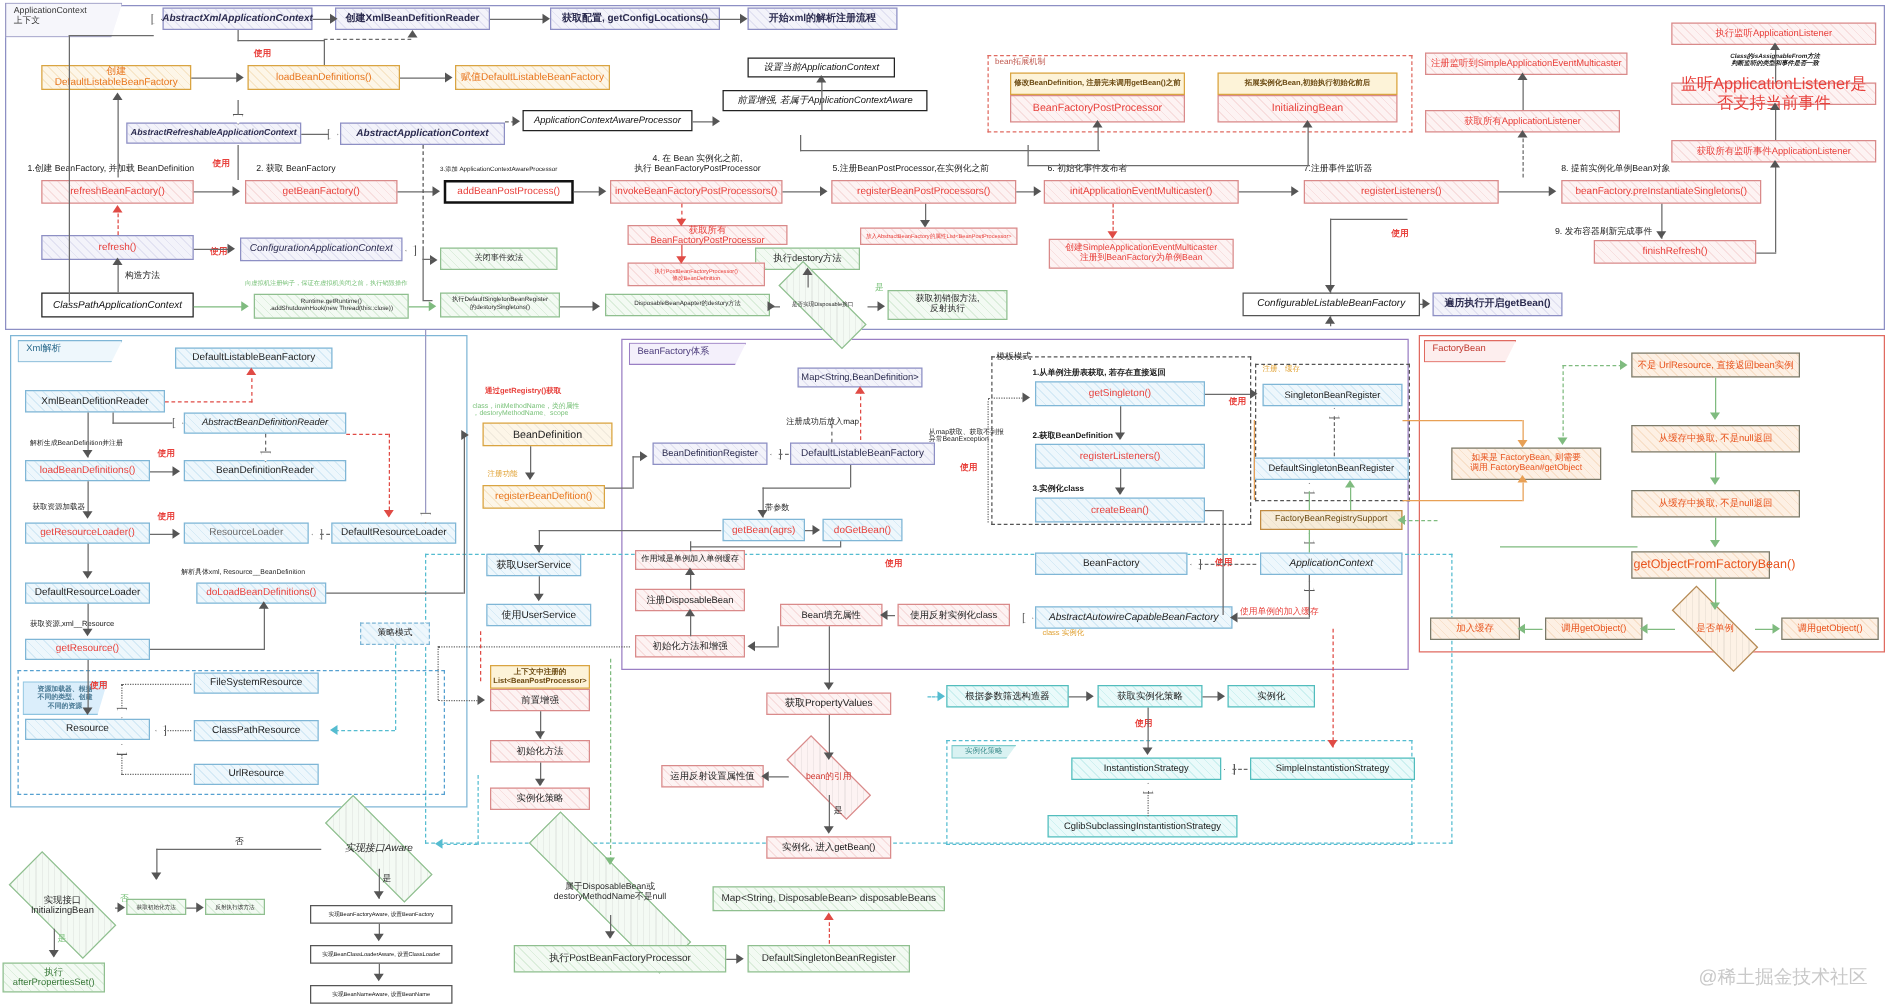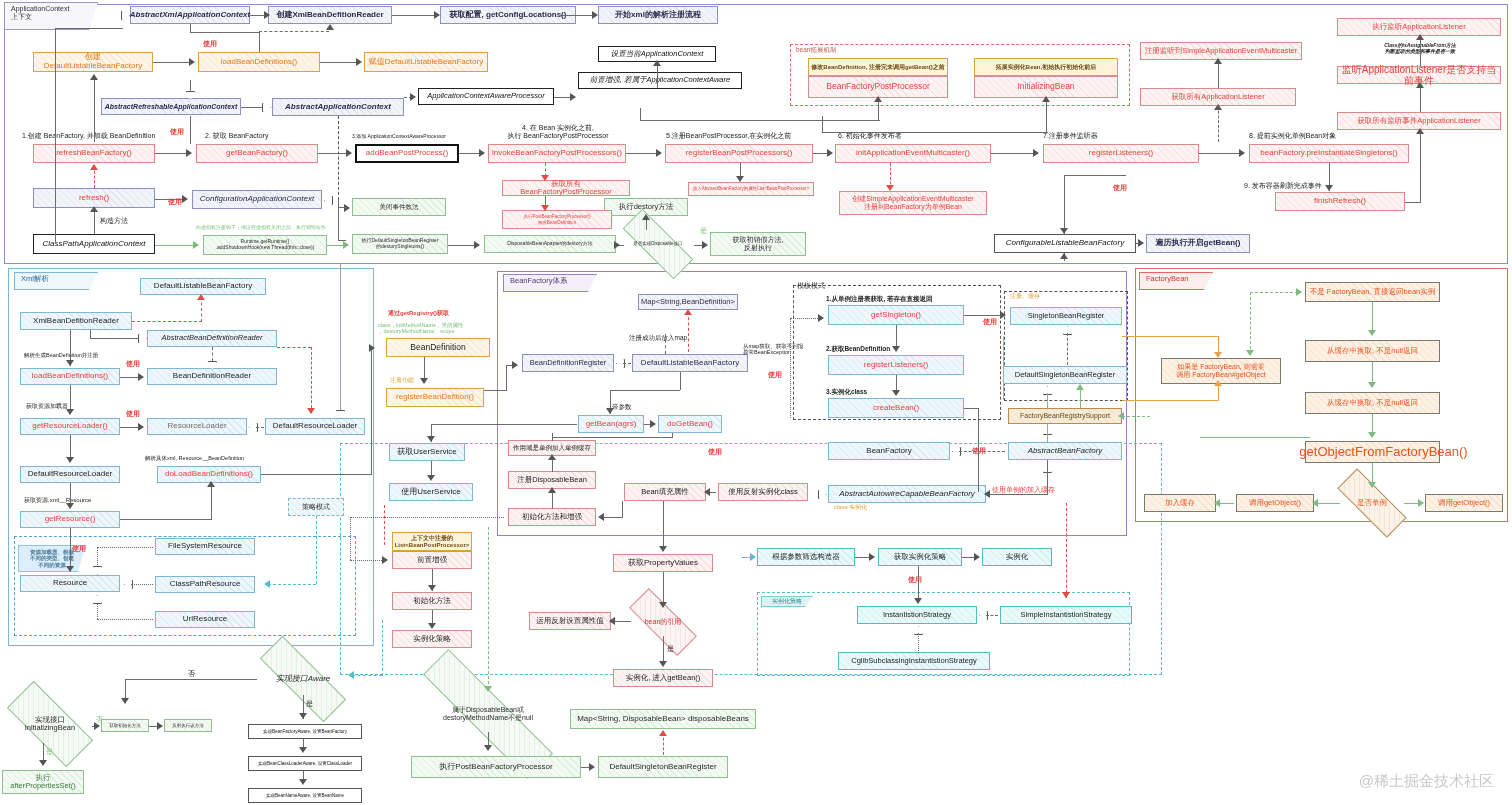--- a/index.html
+++ b/index.html
@@ -203,21 +203,21 @@
   <div class="node t-purple hx bold" style="left:1146px;top:234px;width:104px;height:19px;font-size:8px;">遍历执行开启getBean()</div>
 
   <div class="node t-red hx" style="left:808px;top:76px;width:140px;height:22px;font-size:8.5px;">BeanFactoryPostProcessor</div>
   <div class="note yellow" style="left:808px;top:58px;width:140px;height:18px;">修改BeanDefinition, 注册完未调用getBean()之前</div>
   <div class="node t-red hx" style="left:974px;top:76px;width:144px;height:22px;font-size:8.5px;">InitializingBean</div>
   <div class="note yellow" style="left:974px;top:58px;width:144px;height:18px;">拓展实例化Bean,初始执行初始化前后</div>
 
   <div class="node t-red hx" style="left:1140px;top:42px;width:162px;height:18px;font-size:7.5px;">注册监听到SimpleApplicationEventMulticaster</div>
   <div class="node t-red hx" style="left:1140px;top:88px;width:156px;height:18px;font-size:7.5px;">获取所有ApplicationListener</div>
   <div class="node t-red hx" style="left:1337px;top:18px;width:164px;height:18px;font-size:7.5px;">执行监听ApplicationListener</div>
-  <div class="node t-red hx" style="left:1337px;top:66px;width:164px;height:18px;font-size:10px;">监听ApplicationListener是否支持当前事件</div>
+  <div class="node t-red hx" style="left:1337px;top:66px;width:164px;height:18px;font-size:13px;">监听ApplicationListener是否支持当前事件</div>
   <div class="node t-red hx" style="left:1337px;top:112px;width:164px;height:18px;font-size:7.5px;">获取所有监听事件ApplicationListener</div>
   <div class="lbl c" style="left:1355px;top:43px;width:130px;font-size:5px;font-style:italic;font-weight:bold;white-space:pre-line;text-align:center;">Class的isAssignableFrom方法
 判断监听的类型和事件是否一致</div>
 
   <div class="lbl" style="left:22px;top:132px;">1.创建 BeanFactory, 并加载 BeanDefinition</div>
   <div class="lbl" style="left:205px;top:132px;">2. 获取 BeanFactory</div>
   <div class="lbl" style="left:352px;top:134px;font-size:5px;">3.添加 ApplicationContextAwareProcessor</div>
   <div class="lbl c" style="left:483px;top:124px;width:150px;white-space:pre-line;text-align:center;">4. 在 Bean 实例化之前,
 执行 BeanFactoryPostProcessor</div>
   <div class="lbl" style="left:666px;top:132px;">5.注册BeanPostProcessor,在实例化之前</div>
@@ -436,21 +436,21 @@
   <div class="node t-bluered hx" style="left:828px;top:398px;width:136px;height:20px;font-size:8px;">createBean()</div>
   <div class="lbl" style="left:826px;top:295px;font-size:6.5px;font-weight:bold;">1.从单例注册表获取, 若存在直接返回</div>
   <div class="lbl" style="left:826px;top:345px;font-size:6.5px;font-weight:bold;">2.获取BeanDefinition</div>
   <div class="lbl" style="left:826px;top:388px;font-size:6.5px;font-weight:bold;">3.实例化class</div>
 
   <div class="node t-blue hx" style="left:1010px;top:307px;width:112px;height:18px;font-size:7.5px;">SingletonBeanRegister</div>
   <div class="node t-blue hx" style="left:1003px;top:366px;width:124px;height:18px;font-size:7.5px;">DefaultSingletonBeanRegister</div>
   <div class="node t-fbrs hx" style="left:1008px;top:408px;width:114px;height:16px;font-size:7px;">FactoryBeanRegistrySupport</div>
 
   <div class="node t-blue hx" style="left:828px;top:442px;width:122px;height:18px;font-size:8px;">BeanFactory</div>
-  <div class="node t-blue hx it" style="left:1008px;top:442px;width:114px;height:18px;font-size:8px;">AbstractBeanFactory</div>
+  <div class="node t-blue hx it" style="left:1008px;top:442px;width:114px;height:18px;font-size:8px;">ApplicationContext</div>
   <div class="node t-blue hx it" style="left:828px;top:485px;width:158px;height:18px;font-size:8px;">AbstractAutowireCapableBeanFactory</div>
 
   <div class="node t-blue hx" style="left:389px;top:443px;width:76px;height:18px;font-size:8px;">获取UserService</div>
   <div class="node t-blue hx" style="left:389px;top:483px;width:84px;height:18px;font-size:8px;">使用UserService</div>
 
   <div class="node t-redk hx" style="left:508px;top:440px;width:88px;height:16px;font-size:6.5px;">作用域是单例加入单例缓存</div>
   <div class="node t-redk hx" style="left:508px;top:471px;width:88px;height:18px;font-size:7.5px;">注册DisposableBean</div>
   <div class="node t-redk hx" style="left:508px;top:508px;width:88px;height:18px;font-size:7.5px;">初始化方法和增强</div>
   <div class="node t-redk hx" style="left:624px;top:483px;width:82px;height:18px;font-size:7.5px;">Bean填充属性</div>
   <div class="node t-redk hx" style="left:718px;top:483px;width:90px;height:18px;font-size:7.5px;">使用反射实例化class</div>
@@ -585,26 +585,26 @@
   <div class="ar dn" style="left:914px;top:598px;"></div>
   <div class="tri lf" style="left:979px;top:611px;"></div>
   <div class="dl h" style="left:986px;top:615px;width:12px;"></div>
   <div class="tri up" style="left:914px;top:626px;"></div>
   <div class="dl dot v" style="left:918px;top:633px;height:20px;"></div>
   <div class="dl red v" style="left:1066px;top:503px;height:95px;"></div>
   <div class="ar red dn" style="left:1062px;top:592px;"></div>
   <div class="dl red v" style="left:384px;top:503px;height:0;"></div>
   <div class="dl red v" style="left:384px;top:505px;height:40px;"></div>
 
-  <div class="node t-grayorange hx" style="left:1305px;top:282px;width:135px;height:20px;font-size:7.5px;">不是 FactoryBean, 直接返回bean实例</div>
+  <div class="node t-grayorange hx" style="left:1305px;top:282px;width:135px;height:20px;font-size:7.5px;">不是 UrlResource, 直接返回bean实例</div>
   <div class="node t-grayorange hx" style="left:1161px;top:358px;width:120px;height:26px;font-size:7px;white-space:pre-line;">如果是 FactoryBean, 则需要
 调用 FactoryBean#getObject</div>
   <div class="node t-grayorange hx" style="left:1305px;top:340px;width:135px;height:22px;font-size:7.5px;">从缓存中换取, 不是null返回</div>
   <div class="node t-grayorange hx" style="left:1305px;top:392px;width:135px;height:22px;font-size:7.5px;">从缓存中换取, 不是null返回</div>
-  <div class="node t-grayorange hx" style="left:1305px;top:441px;width:135px;height:22px;font-size:13px;padding-left:25px;">getObjectFromFactoryBean()</div>
+  <div class="node t-grayorange hx" style="left:1305px;top:441px;width:111px;height:22px;font-size:10px;padding-left:25px;">getObjectFromFactoryBean()</div>
   <div class="node t-grayorange hx" style="left:1236px;top:494px;width:78px;height:18px;font-size:7.5px;">调用getObject()</div>
   <div class="node t-grayorange hx" style="left:1425px;top:494px;width:78px;height:18px;font-size:7.5px;">调用getObject()</div>
   <div class="node t-grayorange hx" style="left:1144px;top:494px;width:72px;height:18px;font-size:7.5px;">加入缓存</div>
   <div class="diam d-orange" style="left:1337px;top:489px;width:70px;height:28px;">
     <div class="dshape"></div>
     <div class="dtxt" style="font-size:7.5px;">是否单例</div>
   </div>
 
   <div class="ln green v" style="left:1372px;top:302px;height:32px;"></div>
   <div class="ar green dn" style="left:1368px;top:330px;"></div>

